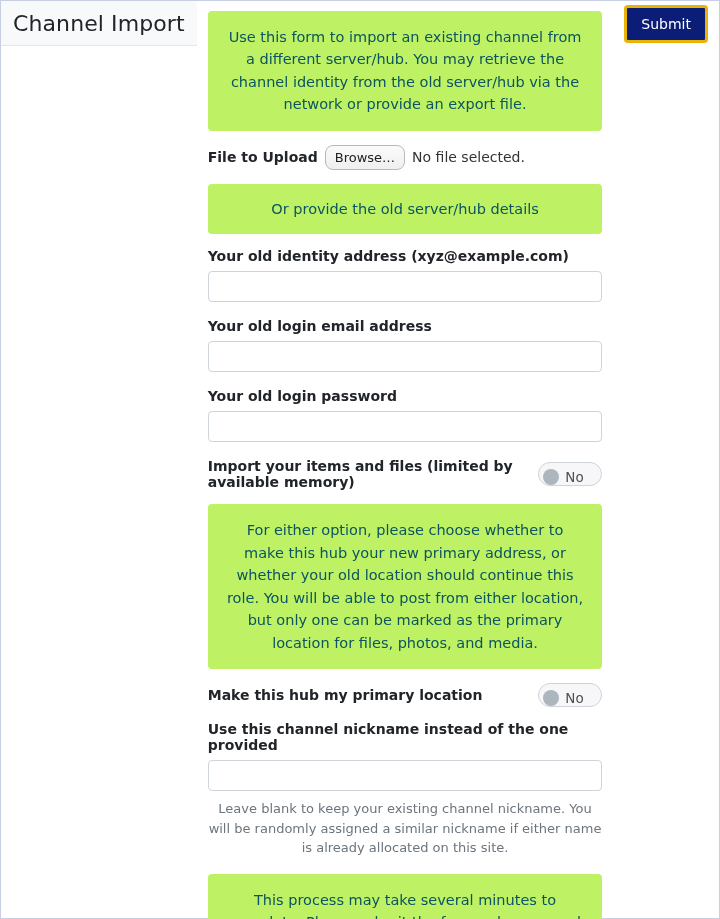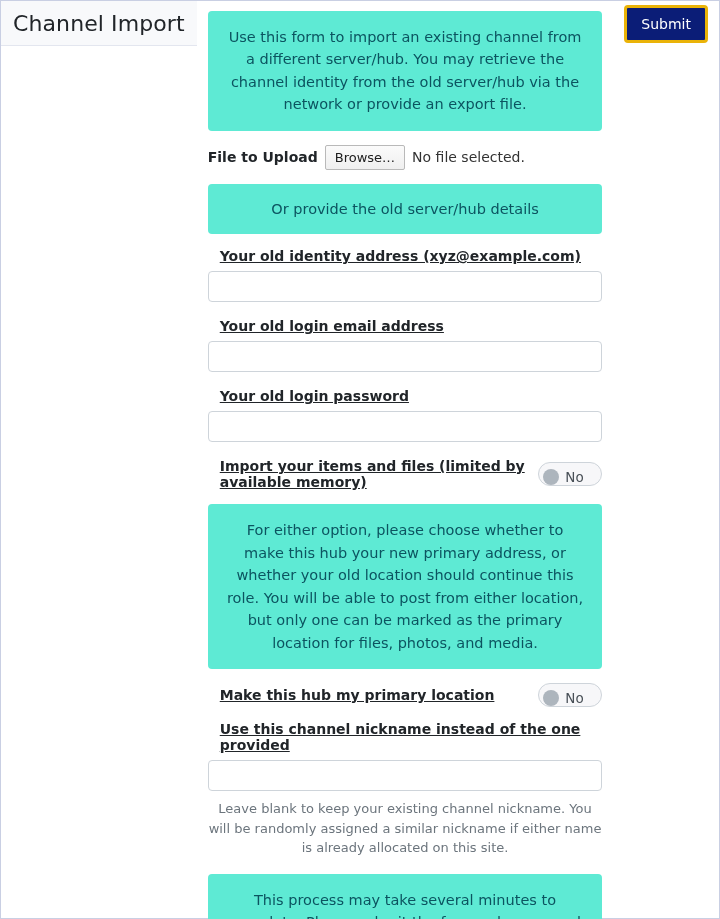--- a/index.html
+++ b/index.html
@@ -38,21 +38,21 @@
     font-size: 22px;
     font-weight: 400;
     color: #212529;
     letter-spacing: 0.1px;
   }
   .content {
     padding: 10px 11px 0 11px;
     flex: 1 1 auto;
   }
   .notice {
-    background: #5eead4;
+    background: #bef264;
     color: #0c5460;
     border-radius: 4px;
     padding: 14px 34px;
     text-align: center;
     line-height: 1.55;
     font-size: 14.5px;
     margin-bottom: 14px;
   }
   .notice.single {
     padding: 14px 10px;
@@ -69,34 +69,33 @@
   .file-label {
     font-weight: bold;
     font-size: 14px;
   }
   .browse-btn {
     font-family: "DejaVu Sans", sans-serif;
     font-size: 13px;
     padding: 4px 9px;
     background: linear-gradient(#fbfbfb, #efefef);
     border: 1px solid #b9b9b9;
-    border-radius: 2px;
+    border-radius: 8px;
     color: #202020;
     cursor: pointer;
   }
   .file-status {
     font-size: 14px;
     color: #333;
   }
   .field-label {
     font-weight: bold;
     font-size: 14px;
-    margin: 0 0 7px 12px;
+    margin: 0 0 7px 0;
     display: block;
-    text-decoration: underline;
   }
   .text-input {
     display: block;
     width: 100%;
     height: 31px;
     border: 1px solid #ced4da;
     border-radius: 4px;
     background: #fff;
     font-family: "DejaVu Sans", sans-serif;
     font-size: 14px;

